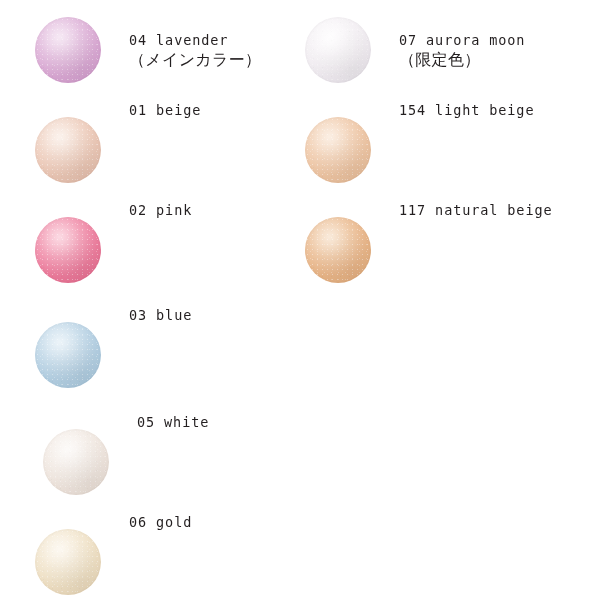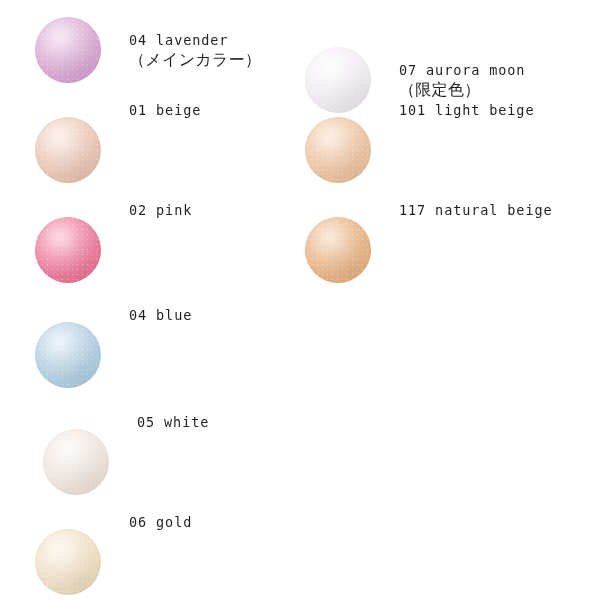--- a/index.html
+++ b/index.html
@@ -160,21 +160,21 @@
 
     <div class="shade-row" style="top:305px;">
       <div class="swatch-wrap">
         <div class="swatch" style="background: radial-gradient(circle at 40% 32%, rgb(214, 231, 242) 0%, rgb(184, 210, 228) 48%, rgb(163, 196, 218) 100%);">
           <div class="speckle"></div>
           <div class="sheen"></div>
           <div class="rim"></div>
         </div>
       </div>
       <div class="shade-label">
-        <div class="shade-name">04 blue</div>
+        <div class="shade-name">03 blue</div>
       </div>
     </div>
 
     <div class="shade-row" style="top:412px;margin-left:8px;">
       <div class="swatch-wrap">
         <div class="swatch" style="background: radial-gradient(circle at 40% 32%, rgb(250, 245, 241) 0%, rgb(240, 231, 224) 48%, rgb(230, 217, 208) 100%);">
           <div class="speckle"></div>
           <div class="sheen"></div>
           <div class="rim"></div>
         </div>
@@ -194,21 +194,21 @@
       </div>
       <div class="shade-label">
         <div class="shade-name">06 gold</div>
       </div>
     </div>
 
   </div>
 
   <div class="shade-column right">
 
-    <div class="shade-row" style="top:0px;margin-top:30px;">
+    <div class="shade-row" style="top:0px;">
       <div class="swatch-wrap">
         <div class="swatch" style="background: radial-gradient(circle at 40% 32%, rgb(253, 251, 253) 0%, rgb(242, 238, 242) 48%, rgb(230, 224, 232) 100%);">
           <div class="speckle"></div>
           <div class="sheen"></div>
           <div class="rim"></div>
         </div>
       </div>
       <div class="shade-label has-note">
         <div class="shade-name">07 aurora moon</div>
         <div class="shade-note">（限定色）</div>
@@ -217,21 +217,21 @@
 
     <div class="shade-row" style="top:100px;">
       <div class="swatch-wrap">
         <div class="swatch" style="background: radial-gradient(circle at 40% 32%, rgb(247, 220, 196) 0%, rgb(239, 200, 168) 48%, rgb(229, 184, 146) 100%);">
           <div class="speckle"></div>
           <div class="sheen"></div>
           <div class="rim"></div>
         </div>
       </div>
       <div class="shade-label">
-        <div class="shade-name">101 light beige</div>
+        <div class="shade-name">154 light beige</div>
       </div>
     </div>
 
     <div class="shade-row" style="top:200px;">
       <div class="swatch-wrap">
         <div class="swatch" style="background: radial-gradient(circle at 40% 32%, rgb(243, 210, 176) 0%, rgb(234, 185, 142) 48%, rgb(224, 168, 118) 100%);">
           <div class="speckle"></div>
           <div class="sheen"></div>
           <div class="rim"></div>
         </div>

